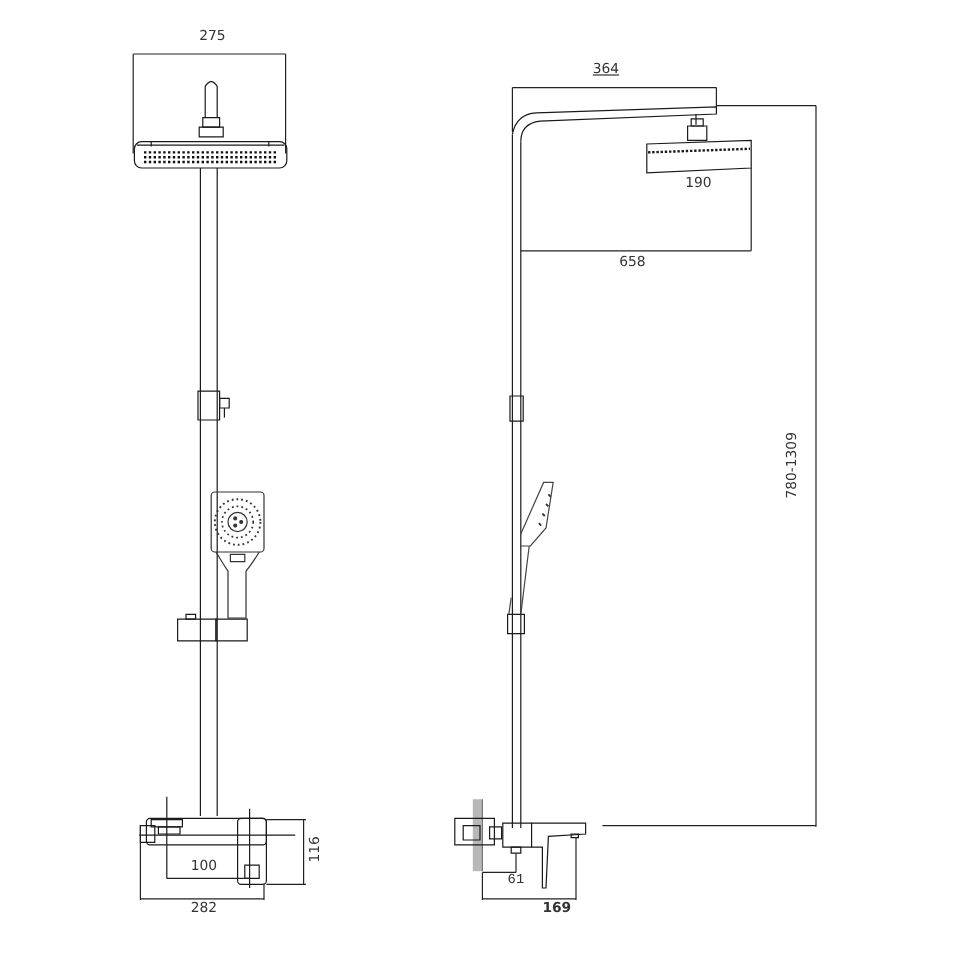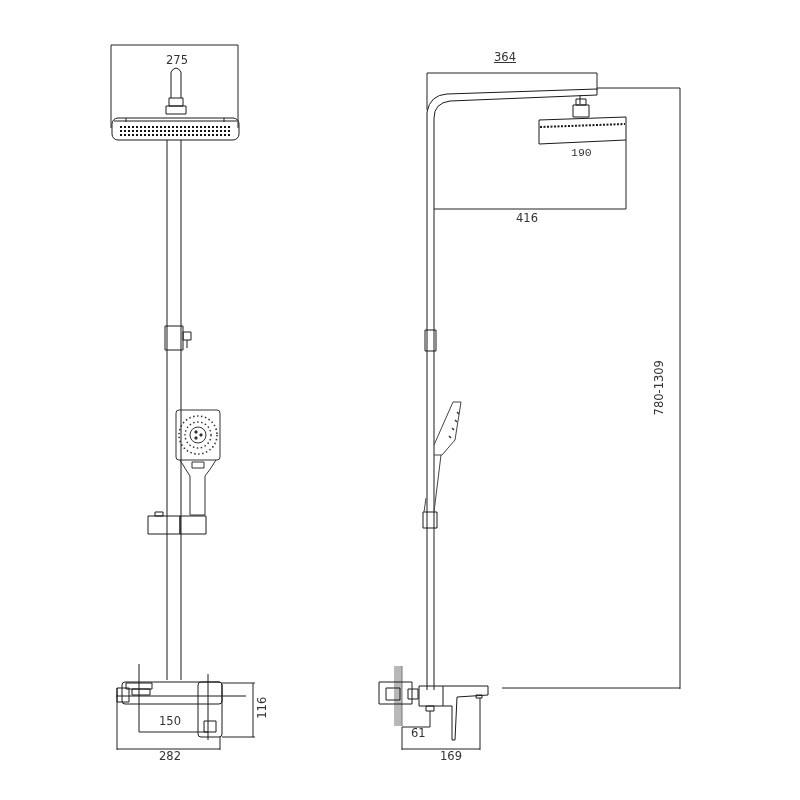--- a/index.html
+++ b/index.html
@@ -160,23 +160,23 @@
     <g stroke="#222">
       <line x1="430" y1="711" x2="430" y2="727"></line>
       <line x1="402" y1="727" x2="430" y2="727"></line>
       <line x1="402" y1="727" x2="402" y2="750"></line>
       <line x1="402" y1="749" x2="480" y2="749"></line>
       <line x1="480" y1="698" x2="480" y2="750"></line>
     </g>
   </g>
 </svg>
 
-<div class="dim-label" style="left:166px; top:24px;margin-top:31px;">275</div>
-<div class="dim-label" style="left:159px; top:716px;">150</div>
+<div class="dim-label" style="left:166px; top:24px;">275</div>
+<div class="dim-label" style="left:159px; top:716px;">100</div>
 <div class="dim-label" style="left:159px; top:751px;">282</div>
 <div class="dim-label vert" style="left:252px; top:702px;">116</div>
 
 <div class="dim-label" style="left:494px; top:52px;text-decoration:underline;">364</div>
-<div class="dim-label" style="left:571px; top:147px;font-family:Liberation Mono, monospace;">190</div>
-<div class="dim-label" style="left:516px; top:213px;">416</div>
+<div class="dim-label" style="left:571px; top:147px;">190</div>
+<div class="dim-label" style="left:516px; top:213px;">658</div>
 <div class="dim-label vert" style="left:632px; top:382px;">780-1309</div>
-<div class="dim-label" style="left:411px; top:728px;">61</div>
-<div class="dim-label" style="left:440px; top:751px;">169</div>
+<div class="dim-label" style="left:423px; top:728px;font-family:Liberation Mono, monospace;">61</div>
+<div class="dim-label" style="left:452px; top:751px;font-weight:bold;">169</div>
 
 </body></html>

